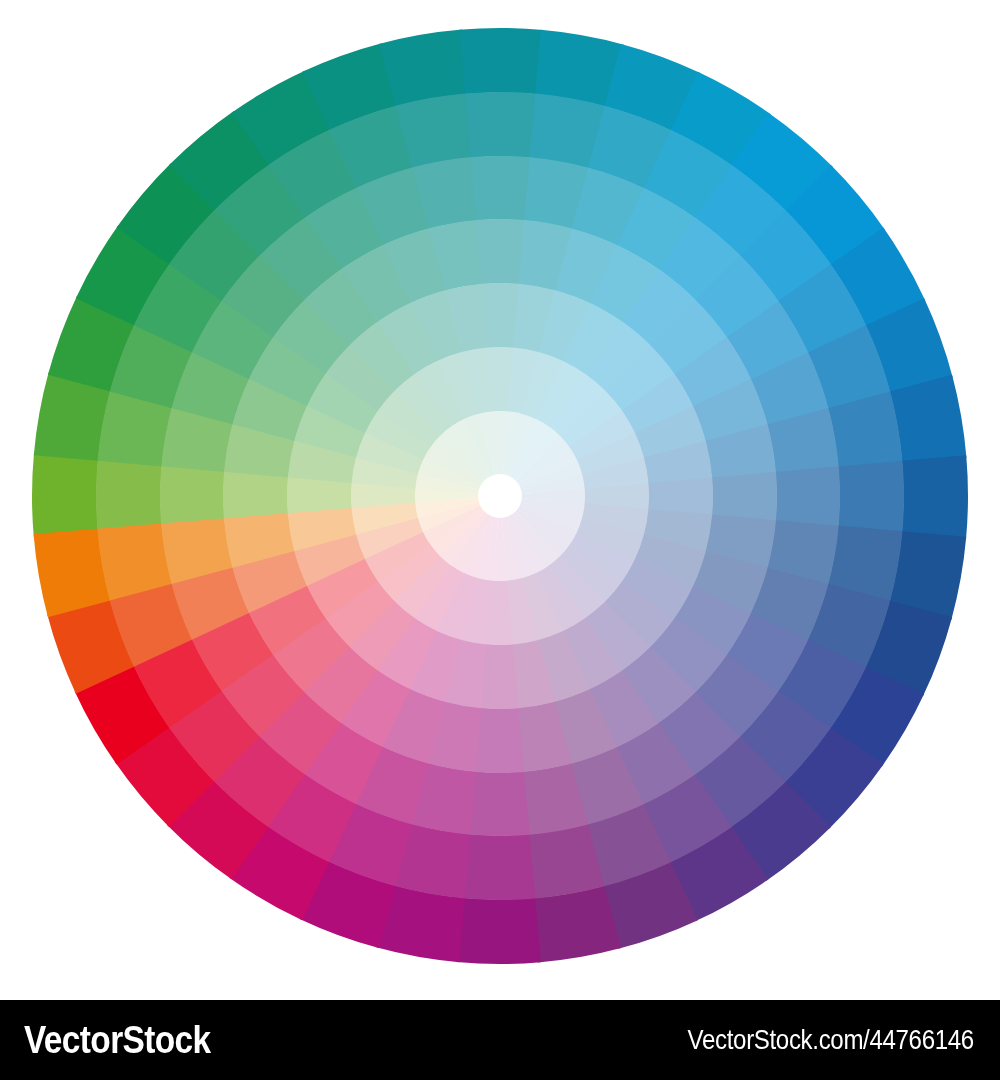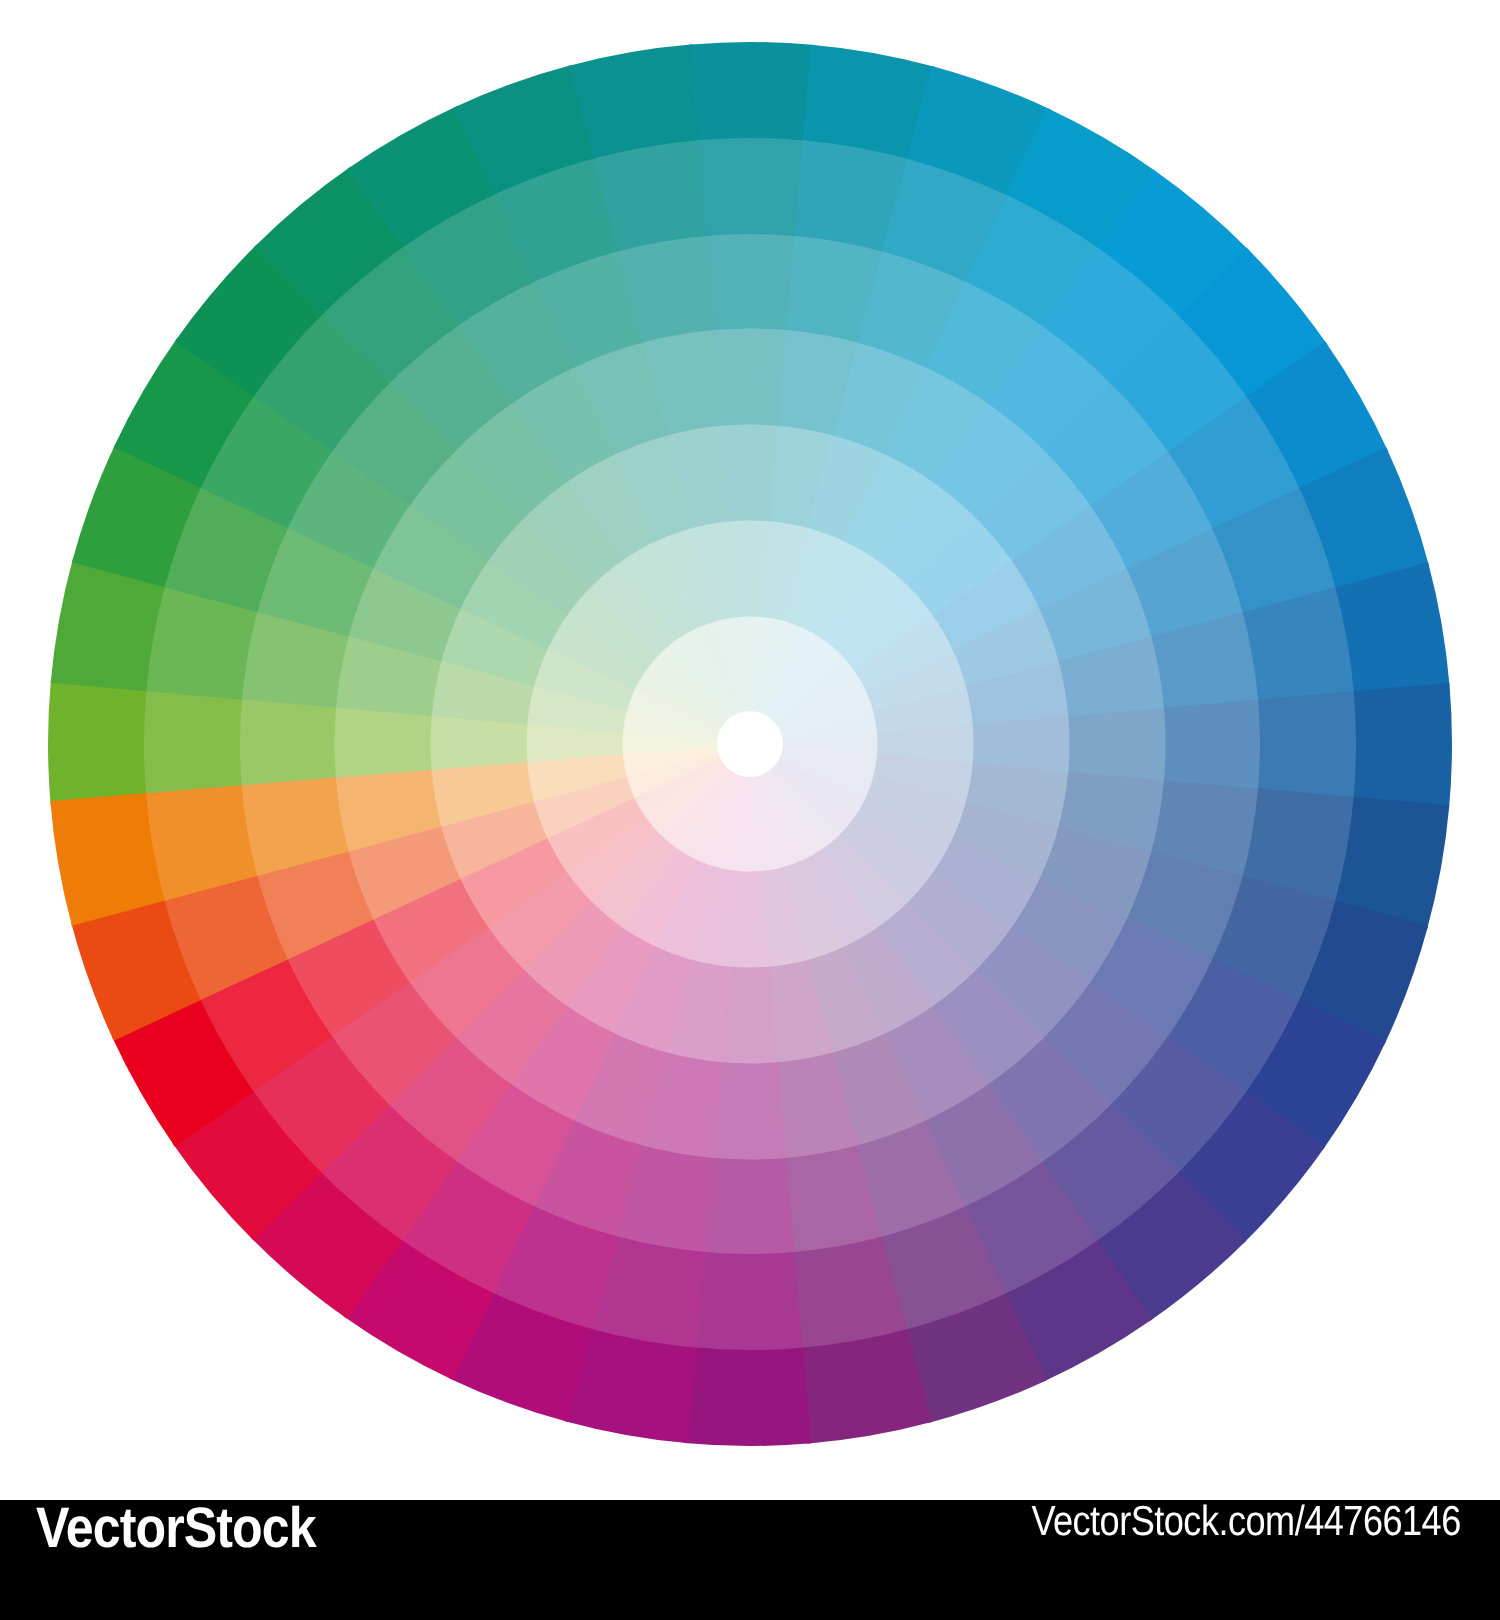--- a/index.html
+++ b/index.html
@@ -29,21 +29,21 @@
     height: 1000px;
   }
   #watermark-bar {
     position: absolute;
     left: 0;
     top: 1000px;
     width: 1000px;
     height: 80px;
     background: #000000;
     display: flex;
-    align-items: flex-start;
+    align-items: center;
     justify-content: space-between;
     box-sizing: border-box;
     padding: 0 26px 0 24px;
   }
   .wm-brand {
     color: #ffffff;
     font-family: "Liberation Sans", sans-serif;
     font-size: 38px;
     font-weight: 700;
     letter-spacing: -0.7px;

